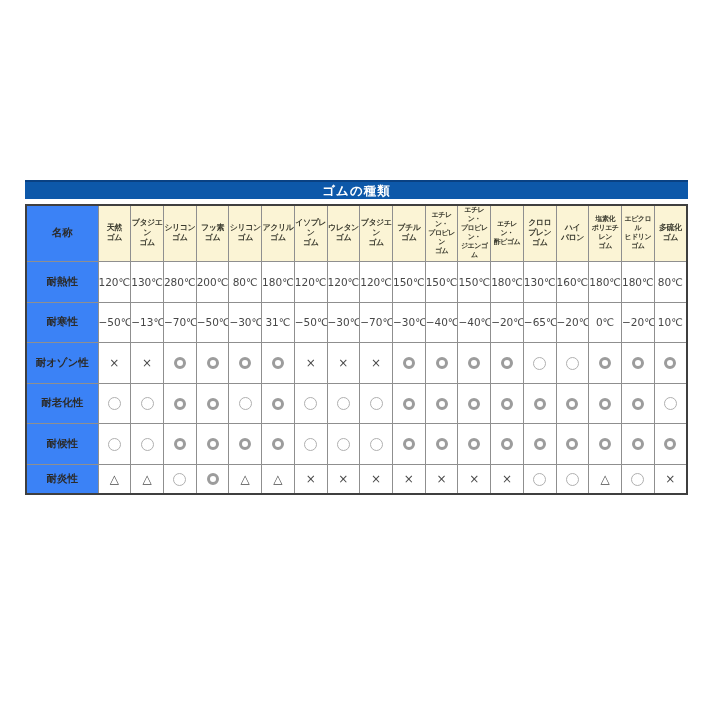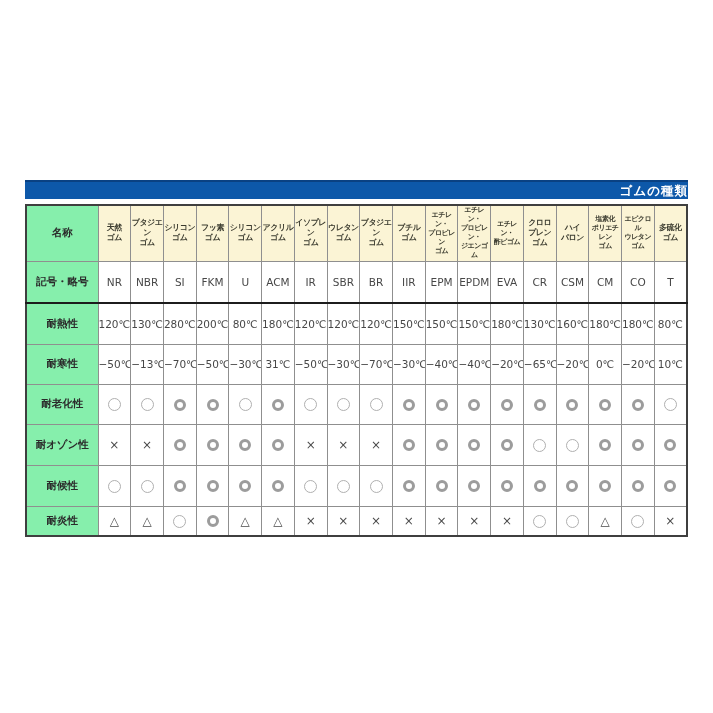--- a/index.html
+++ b/index.html
@@ -3,32 +3,32 @@
 <meta charset="utf-8">
 <style>
   html,body{margin:0;padding:0;}
   body{
     width:713px;height:713px;background:#ffffff;position:relative;
     font-family:"DejaVu Sans","Liberation Sans",sans-serif;
   }
   .wrap{position:absolute;left:25px;top:180px;width:663px;}
   .titlebar{
     background:#0d58a9;border-top:2px solid #0a4182;
-    height:17px;line-height:17px;text-align:right;
+    height:17px;line-height:17px;text-align:center;
     color:#ffffff;font-weight:bold;font-size:12.5px;letter-spacing:1px;
   }
   table.spec{
     border-collapse:collapse;table-layout:fixed;width:663px;
     margin-top:5px;border:2px solid #3f3f3f;
   }
   table.spec td{
     border:1px solid #8f8f8f;text-align:center;vertical-align:middle;
     padding:0;overflow:hidden;
   }
-  td.lbl{background:#86efac;font-weight:bold;font-size:10.5px;color:#2b2b2b;}
+  td.lbl{background:#3b82f6;font-weight:bold;font-size:10.5px;color:#2b2b2b;}
   td.ch{
     background:#fbf4d5;font-weight:bold;font-size:8px;line-height:1.25;
     color:#3b3b2f;white-space:pre-line;letter-spacing:-0.5px;
   }
   td.ch.sm{font-size:7px;line-height:1.3;}
   td.val{font-size:10.5px;color:#474747;}
   tr.thick td{border-bottom:2px solid #1c1c1c;}
   td.rating{font-size:12px;color:#4a4a4a;}
   .sym-cross{color:#3d3d3d;font-size:12px;}
   .sym-tri{color:#9a9a9a;font-size:11px;}
@@ -88,47 +88,26 @@
 酢ビゴム</td>
       <td class="ch">クロロ
 プレン
 ゴム</td>
       <td class="ch">ハイ
 パロン</td>
       <td class="ch sm">塩素化
 ポリエチレン
 ゴム</td>
       <td class="ch sm">エピクロル
-ウレタン
+ヒドリン
 ゴム</td>
       <td class="ch">多硫化
 ゴム</td>
     </tr>
 
-    <tr style="height:42px" class="thick">
-      <td class="lbl">記号・略号</td>
-      <td class="val">NR</td>
-      <td class="val">NBR</td>
-      <td class="val">SI</td>
-      <td class="val">FKM</td>
-      <td class="val">U</td>
-      <td class="val">ACM</td>
-      <td class="val">IR</td>
-      <td class="val">SBR</td>
-      <td class="val">BR</td>
-      <td class="val">IIR</td>
-      <td class="val">EPM</td>
-      <td class="val">EPDM</td>
-      <td class="val">EVA</td>
-      <td class="val">CR</td>
-      <td class="val">CSM</td>
-      <td class="val">CM</td>
-      <td class="val">CO</td>
-      <td class="val">T</td>
-    </tr>
 
     <tr style="height:41px">
       <td class="lbl">耐熱性</td>
       <td class="val">120℃</td>
       <td class="val">130℃</td>
       <td class="val">280℃</td>
       <td class="val">200℃</td>
       <td class="val">80℃</td>
       <td class="val">180℃</td>
       <td class="val">120℃</td>
@@ -160,62 +139,62 @@
       <td class="val">−40℃</td>
       <td class="val">−40℃</td>
       <td class="val">−20℃</td>
       <td class="val">−65℃</td>
       <td class="val">−20℃</td>
       <td class="val">0℃</td>
       <td class="val">−20℃</td>
       <td class="val">10℃</td>
     </tr>
 
+    <tr style="height:41px">
+      <td class="lbl">耐オゾン性</td>
+      <td class="rating sym-cross">×</td>
+      <td class="rating sym-cross">×</td>
+      <td class="rating sym-double"><span class="shape"></span></td>
+      <td class="rating sym-double"><span class="shape"></span></td>
+      <td class="rating sym-double"><span class="shape"></span></td>
+      <td class="rating sym-double"><span class="shape"></span></td>
+      <td class="rating sym-cross">×</td>
+      <td class="rating sym-cross">×</td>
+      <td class="rating sym-cross">×</td>
+      <td class="rating sym-double"><span class="shape"></span></td>
+      <td class="rating sym-double"><span class="shape"></span></td>
+      <td class="rating sym-double"><span class="shape"></span></td>
+      <td class="rating sym-double"><span class="shape"></span></td>
+      <td class="rating sym-single"><span class="shape"></span></td>
+      <td class="rating sym-single"><span class="shape"></span></td>
+      <td class="rating sym-double"><span class="shape"></span></td>
+      <td class="rating sym-double"><span class="shape"></span></td>
+      <td class="rating sym-double"><span class="shape"></span></td>
+    </tr>
+
     <tr style="height:40px">
       <td class="lbl">耐老化性</td>
       <td class="rating sym-single"><span class="shape"></span></td>
       <td class="rating sym-single"><span class="shape"></span></td>
       <td class="rating sym-double"><span class="shape"></span></td>
       <td class="rating sym-double"><span class="shape"></span></td>
       <td class="rating sym-single"><span class="shape"></span></td>
       <td class="rating sym-double"><span class="shape"></span></td>
       <td class="rating sym-single"><span class="shape"></span></td>
       <td class="rating sym-single"><span class="shape"></span></td>
       <td class="rating sym-single"><span class="shape"></span></td>
       <td class="rating sym-double"><span class="shape"></span></td>
       <td class="rating sym-double"><span class="shape"></span></td>
       <td class="rating sym-double"><span class="shape"></span></td>
       <td class="rating sym-double"><span class="shape"></span></td>
       <td class="rating sym-double"><span class="shape"></span></td>
       <td class="rating sym-double"><span class="shape"></span></td>
       <td class="rating sym-double"><span class="shape"></span></td>
       <td class="rating sym-double"><span class="shape"></span></td>
       <td class="rating sym-single"><span class="shape"></span></td>
-    </tr>
-
-    <tr style="height:41px">
-      <td class="lbl">耐オゾン性</td>
-      <td class="rating sym-cross">×</td>
-      <td class="rating sym-cross">×</td>
-      <td class="rating sym-double"><span class="shape"></span></td>
-      <td class="rating sym-double"><span class="shape"></span></td>
-      <td class="rating sym-double"><span class="shape"></span></td>
-      <td class="rating sym-double"><span class="shape"></span></td>
-      <td class="rating sym-cross">×</td>
-      <td class="rating sym-cross">×</td>
-      <td class="rating sym-cross">×</td>
-      <td class="rating sym-double"><span class="shape"></span></td>
-      <td class="rating sym-double"><span class="shape"></span></td>
-      <td class="rating sym-double"><span class="shape"></span></td>
-      <td class="rating sym-double"><span class="shape"></span></td>
-      <td class="rating sym-single"><span class="shape"></span></td>
-      <td class="rating sym-single"><span class="shape"></span></td>
-      <td class="rating sym-double"><span class="shape"></span></td>
-      <td class="rating sym-double"><span class="shape"></span></td>
-      <td class="rating sym-double"><span class="shape"></span></td>
     </tr>
 
     <tr style="height:41px">
       <td class="lbl">耐候性</td>
       <td class="rating sym-single"><span class="shape"></span></td>
       <td class="rating sym-single"><span class="shape"></span></td>
       <td class="rating sym-double"><span class="shape"></span></td>
       <td class="rating sym-double"><span class="shape"></span></td>
       <td class="rating sym-double"><span class="shape"></span></td>
       <td class="rating sym-double"><span class="shape"></span></td>

